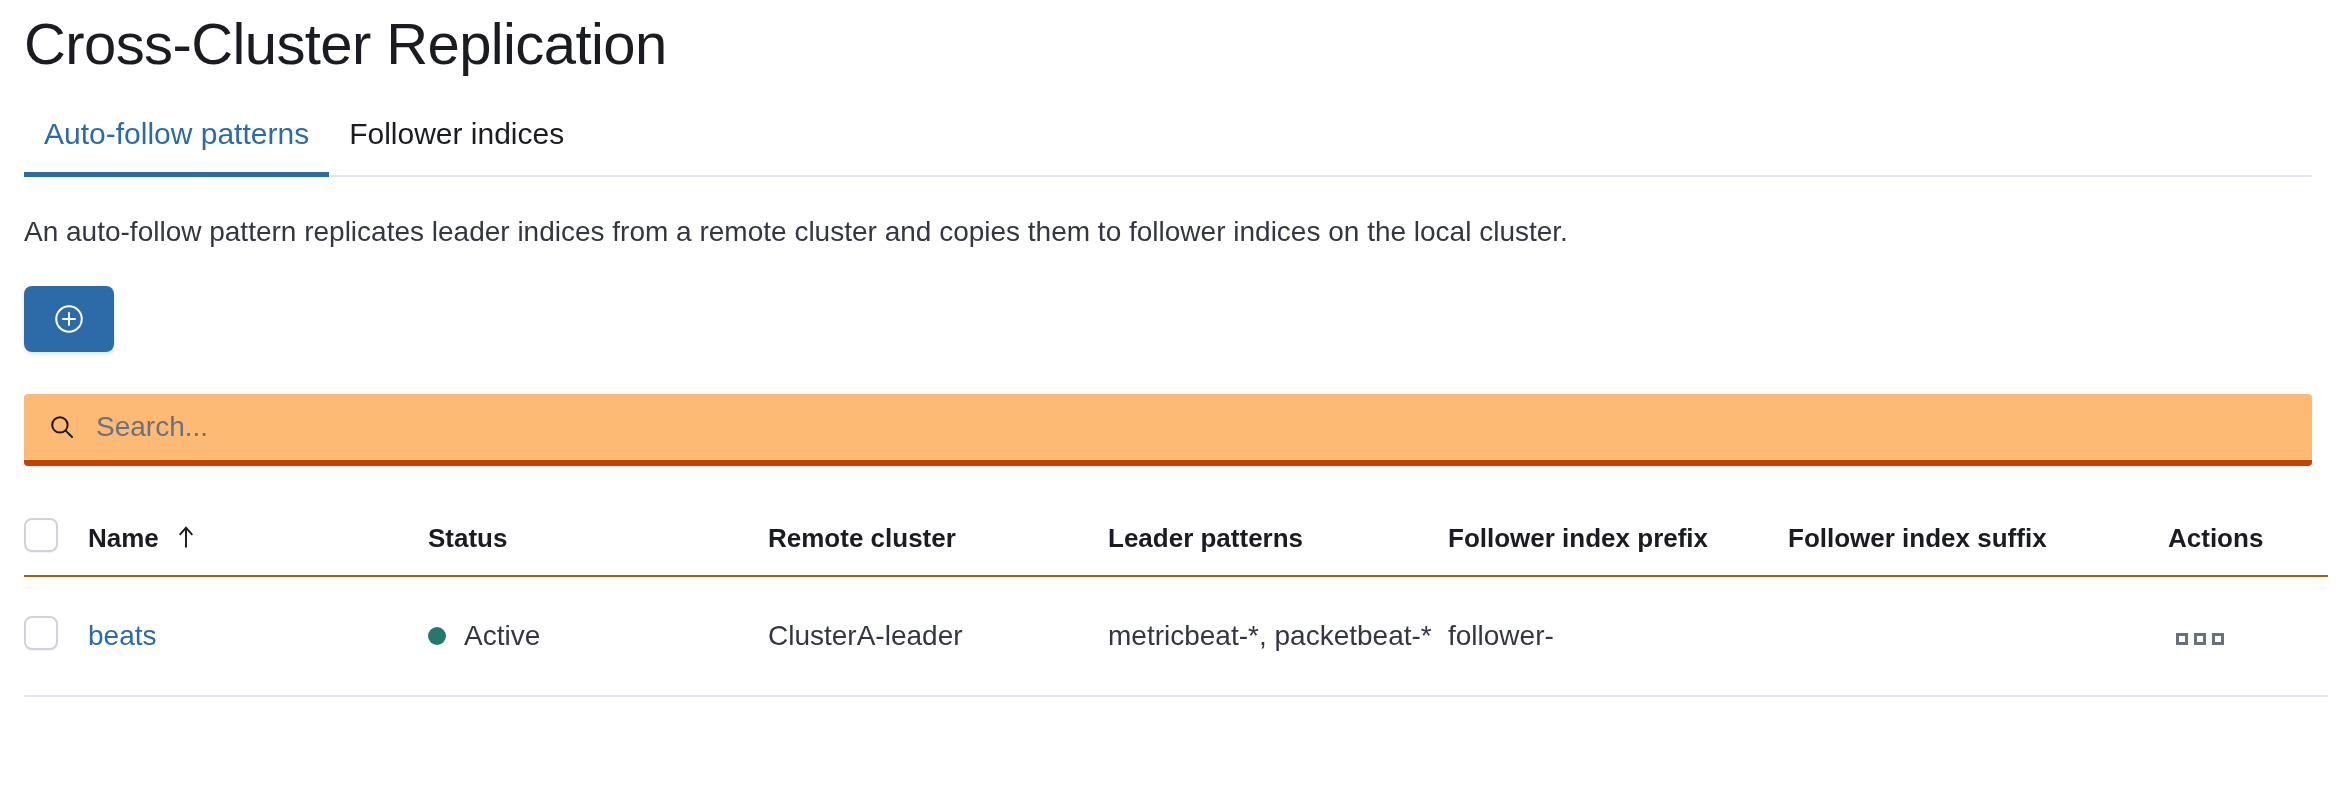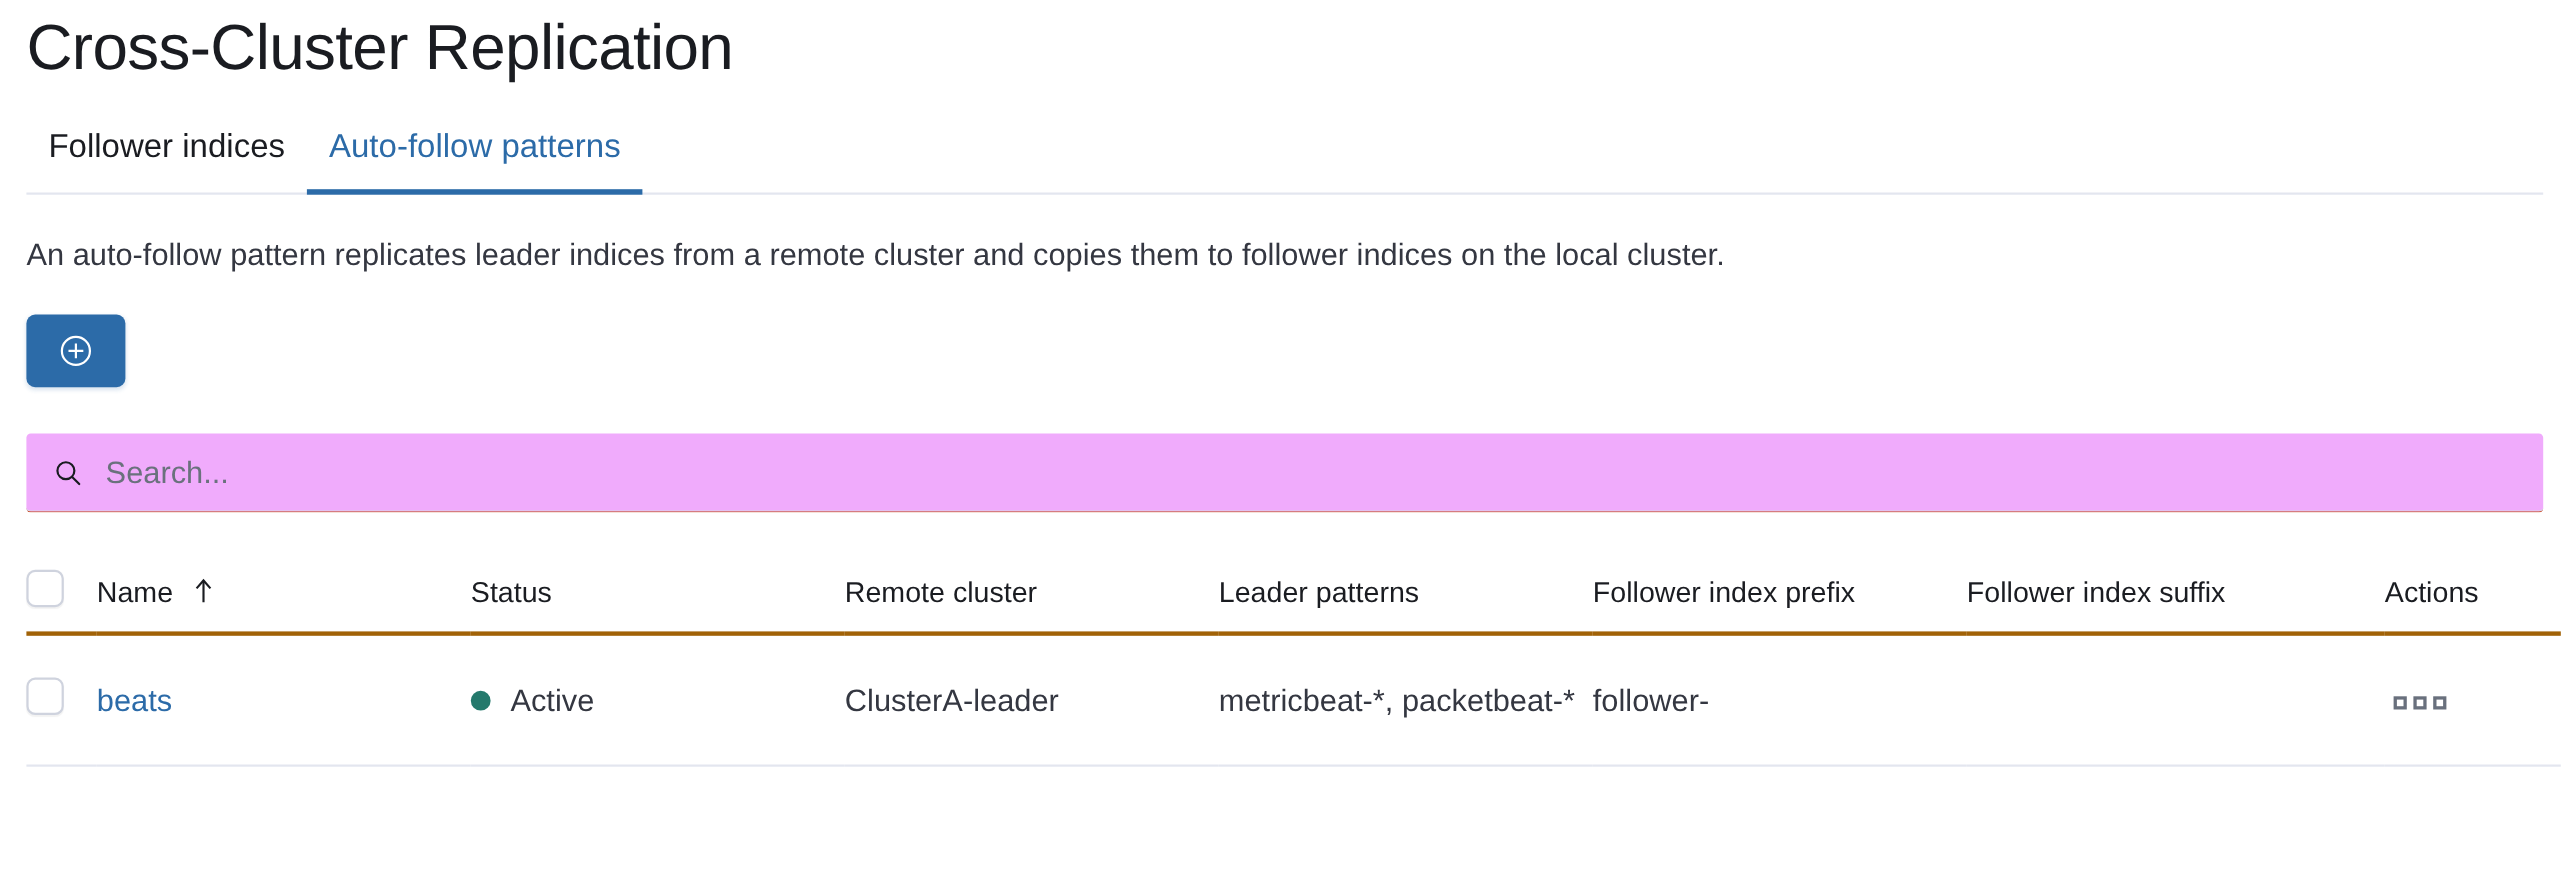--- a/index.html
+++ b/index.html
@@ -107,23 +107,23 @@
     width: 30px;
     height: 30px;
     display: inline-block;
     flex: 0 0 auto;
   }
 
   
   .search-wrap {
     margin-top: 42px;
     height: 72px;
-    background: #f0abfc;
+    background: #fdba74;
     border-radius: 4px;
-    border-bottom: 1px solid #c2410c;
+    border-bottom: 6px solid #c2410c;
     box-shadow: inset 0 -1px 0 #d6dae6;
     display: flex;
     align-items: center;
     padding: 0 24px;
     box-sizing: border-box;
   }
   .search-icon {
     width: 28px;
     height: 28px;
     flex: 0 0 auto;
@@ -150,23 +150,23 @@
   }
   table.ccr-table th,
   table.ccr-table td {
     text-align: left;
     vertical-align: middle;
     padding: 0;
   }
   thead tr { height: 74px; }
   thead th {
     font-size: 26px;
-    font-weight: normal;
+    font-weight: bold;
     color: #1a1c21;
-    border-bottom: 4px solid #a16207;
+    border-bottom: 2px solid #a16207;
     vertical-align: bottom;
     padding-bottom: 16px;
     white-space: nowrap;
   }
   tbody tr { height: 120px; }
   tbody td {
     font-size: 28px;
     color: #343741;
     border-bottom: 2px solid #e3e6ef;
   }
@@ -275,22 +275,22 @@
   }
 </style>
 </head>
 <body>
 
 <div class="page">
 
   <h1 class="page-title">Cross-Cluster Replication</h1>
 
   <div class="tabs">
+    <button class="tab active">Auto-follow patterns</button>
     <button class="tab inactive">Follower indices</button>
-    <button class="tab active">Auto-follow patterns</button>
   </div>
 
   <div class="intro-row">
     <p class="intro-text">An auto-follow pattern replicates leader indices from a remote cluster and copies them to follower indices on the local cluster.</p>
 
     <button class="create-btn">
       <span class="plus-circle">
         <svg viewBox="0 0 24 24" width="30" height="30" aria-hidden="true">
           <circle cx="12" cy="12" r="10.2" fill="none" stroke="#ffffff" stroke-width="1.6"></circle>
           <line x1="12" y1="6.6" x2="12" y2="17.4" stroke="#ffffff" stroke-width="1.6"></line>

